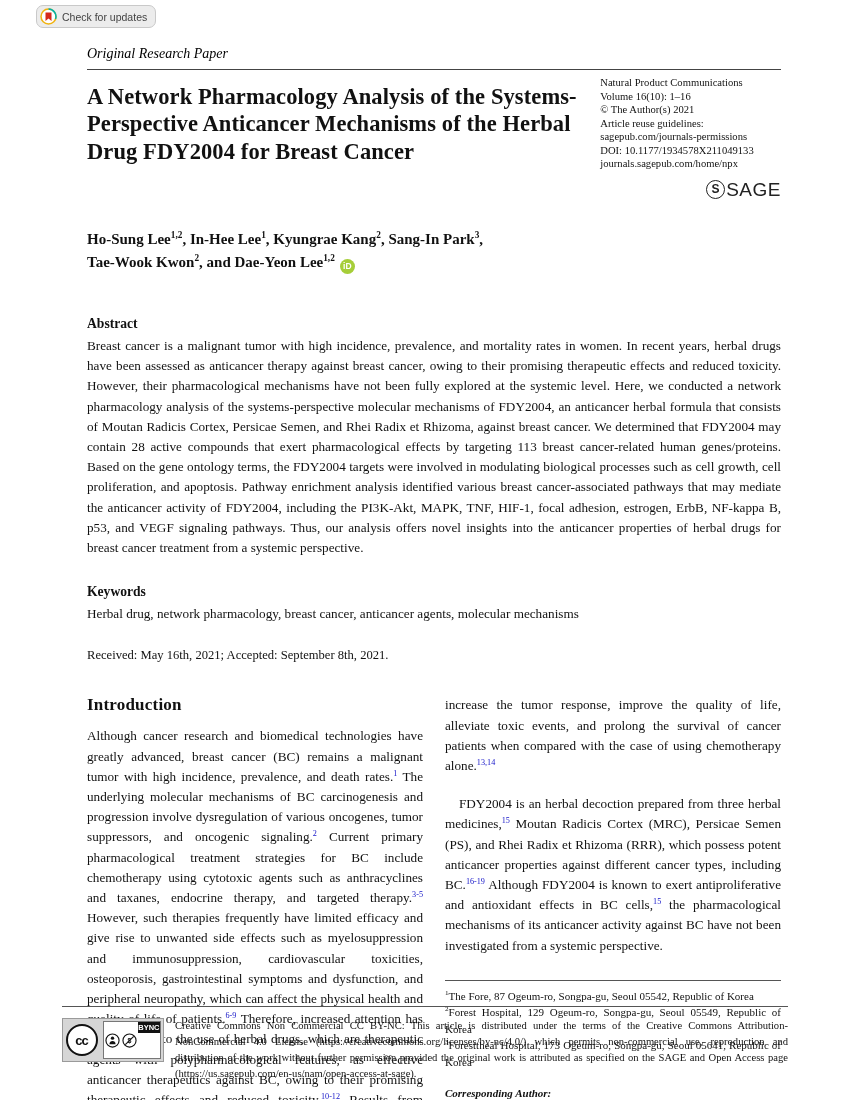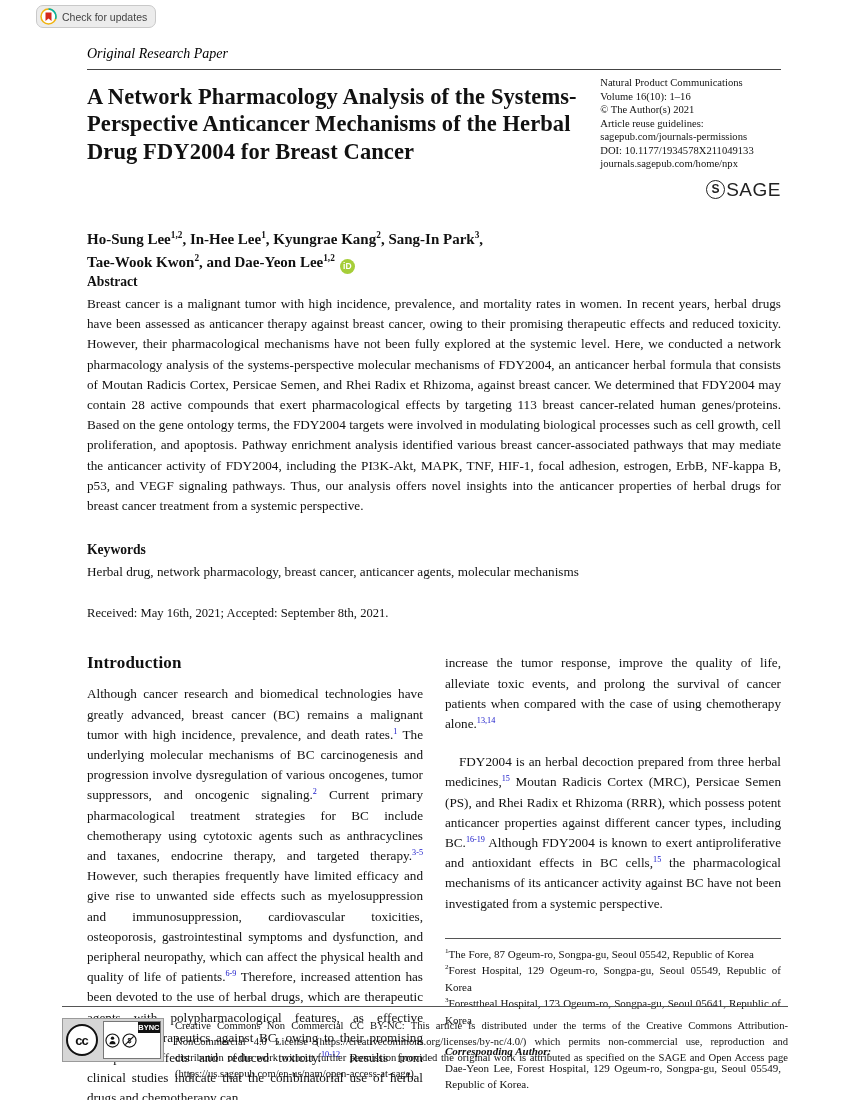--- a/index.html
+++ b/index.html
@@ -22,21 +22,21 @@
   .sage-logo{margin-top:7px;display:flex;justify-content:flex-end;align-items:center;gap:1px;
     font-family:"Liberation Sans",sans-serif;font-weight:500;font-size:19px;letter-spacing:.5px;color:#222;}
   .sage-s{display:inline-flex;align-items:center;justify-content:center;width:17px;height:17px;border:1.6px solid #222;border-radius:50%;font-size:12px;font-weight:bold;}
 
   .authors{margin-top:26px;font-size:15px;font-weight:bold;line-height:1.52;}
   .authors sup{font-size:.62em;line-height:0;}
   .orcid{display:inline-flex;align-items:center;justify-content:center;width:15px;height:15px;border-radius:50%;
     background:var(--orcid-green,#a6ce39);color:#fff;font-family:"Liberation Sans",sans-serif;font-size:8.5px;font-weight:bold;
     vertical-align:-2px;margin-left:5px;cursor:pointer;}
 
-  .abs{}
+  .abs{margin-top:42px;}
   .sec-h{font-size:13.6px;font-weight:bold;margin:0 0 4px 0;}
   .body-text{font-size:13.2px;line-height:20.2px;text-align:justify;margin:0;}
   .keywords{margin-top:26px;}
   .dates{margin-top:24px;font-size:12.6px;}
 
   .two-col{display:flex;gap:22px;margin-top:32px;}
   .col{width:336px;}
   .intro-h{font-size:17px;font-weight:bold;margin:0 0 11px 0;letter-spacing:.2px;}
   .col p{margin:0;}
   .col p + p{margin-top:18px;}

